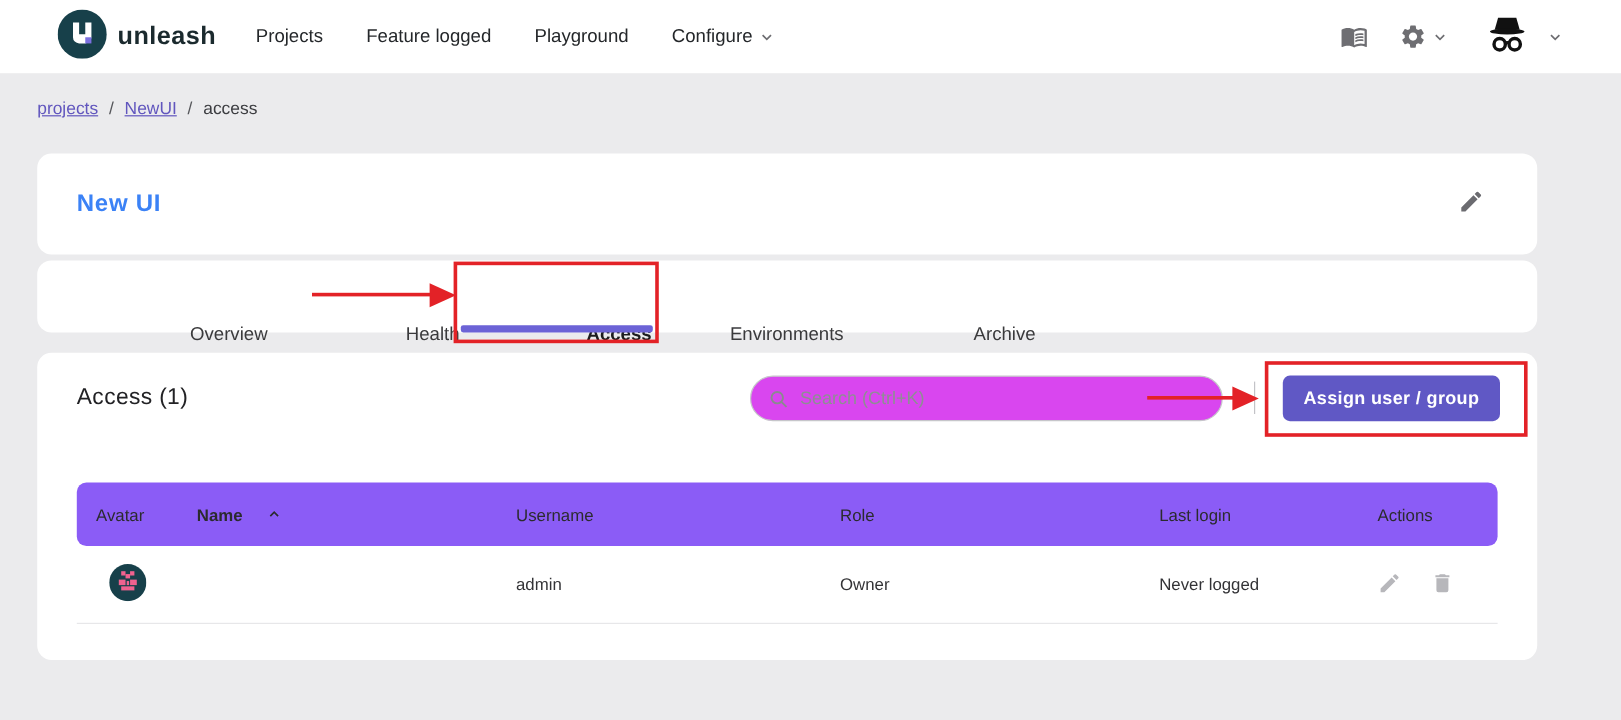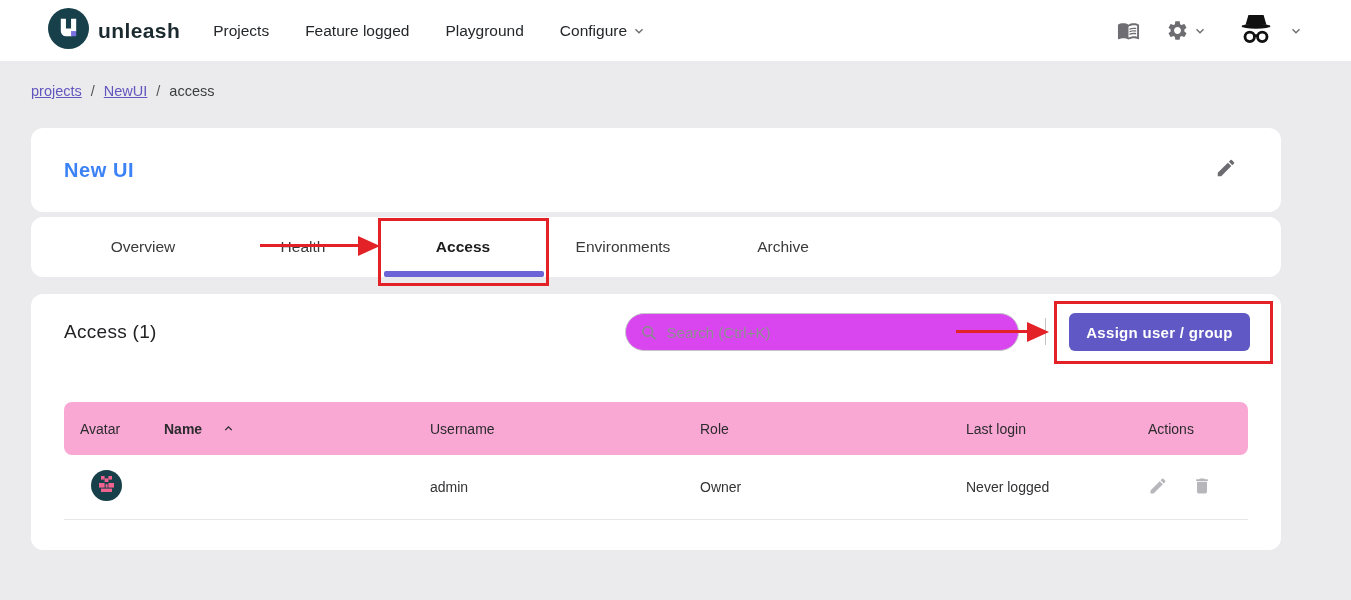--- a/index.html
+++ b/index.html
@@ -22,37 +22,37 @@
   .crumb-sep { color:#55565a; }
   .crumb-current { color:#3c3d41; }
 
   
   .card { position:absolute; left:31px; width:1250px; background:#ffffff; border-radius:12px; }
   .card-title { top:128px; height:84px; display:flex; align-items:center; padding:0 44px 0 33px; }
   .project-title { font-size:20px; font-weight:bold; letter-spacing:.6px; color:#3b82f6; }
   .title-edit { margin-left:auto; cursor:pointer; }
 
   .card-tabs { top:217px; height:60px; display:flex; padding-left:32px; }
-  .tab { width:160px; line-height:60px; text-align:center; font-size:15.5px; color:#3a3a3c; cursor:pointer; position:relative; }
+  .tab { width:160px; line-height:60px; text-align:right; font-size:15.5px; color:#3a3a3c; cursor:pointer; position:relative;margin-top:32px; }
   .tab.active { font-weight:bold; color:#1c1c1e; }
   .tab-indicator { position:absolute; left:353px; bottom:0; width:160px; height:6px; background:#6c63d6; border-radius:2px; }
 
   .card-access { top:294px; height:256px; }
   .access-title { position:absolute; left:33px; top:27px; font-size:19px; color:#222225; letter-spacing:.3px; }
 
   .search-box { position:absolute; left:594px; top:19px; width:394px; height:38px; border:1px solid #c6c6ca; border-radius:20px; display:flex; align-items:center; padding:16px 14px; background:#d946ef; }
   .search-input { border:none; outline:none; font-size:15px; color:#3a3a3c; width:100%; margin-left:9px; font-family:"Liberation Sans", sans-serif; background:transparent; }
   .search-input::placeholder { color:#8e8e93; }
   .field-tick { position:absolute; left:1014px; top:24px; width:1px; height:27px; background:#c3c3c7; }
 
   .assign-btn { position:absolute; left:1038px; top:19px; width:181px; height:38px; background:#6058c5; color:#ffffff; font-size:15px; font-weight:bold; border:none; border-radius:6px; cursor:pointer; font-family:"Liberation Sans", sans-serif; letter-spacing:.3px; }
 
   
   .table { position:absolute; left:33px; top:108px; width:1184px; }
-  .t-head { height:53px; background:#f9a8d4; border-radius:8px; display:grid; grid-template-columns:100px 266px 270px 266px 182px 1fr; align-items:center; font-size:14px; color:#2b2b2e; }
+  .t-head { height:53px; background:#8b5cf6; border-radius:8px; display:grid; grid-template-columns:100px 266px 270px 266px 182px 1fr; align-items:center; font-size:14px; color:#2b2b2e; }
   .t-head .cell:first-child { padding-left:16px; }
   .th-name { font-weight:bold; display:flex; align-items:center; gap:20px; cursor:pointer; }
   .t-row { height:65px; display:grid; grid-template-columns:100px 266px 270px 266px 182px 1fr; align-items:center; font-size:14px; color:#333336; border-bottom:1px solid #e7e7e9; }
   .t-row .cell:first-child { padding-left:27px; }
   .row-actions { display:flex; align-items:center; gap:24px; }
   .action-icon { cursor:pointer; }
 
   
   .anno-box { position:absolute; border:3px solid #e32227; z-index:6; pointer-events:none; }
   .box-tab { left:378px; top:218px; width:171px; height:68px; }

